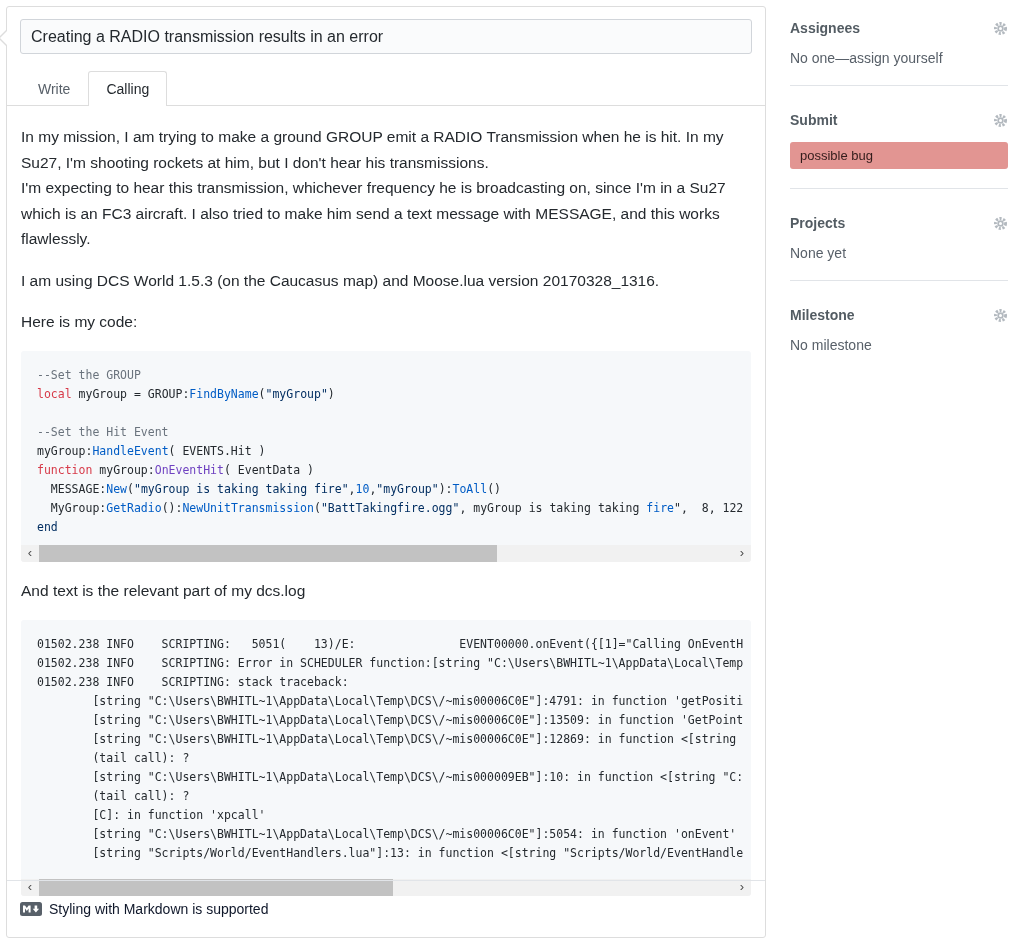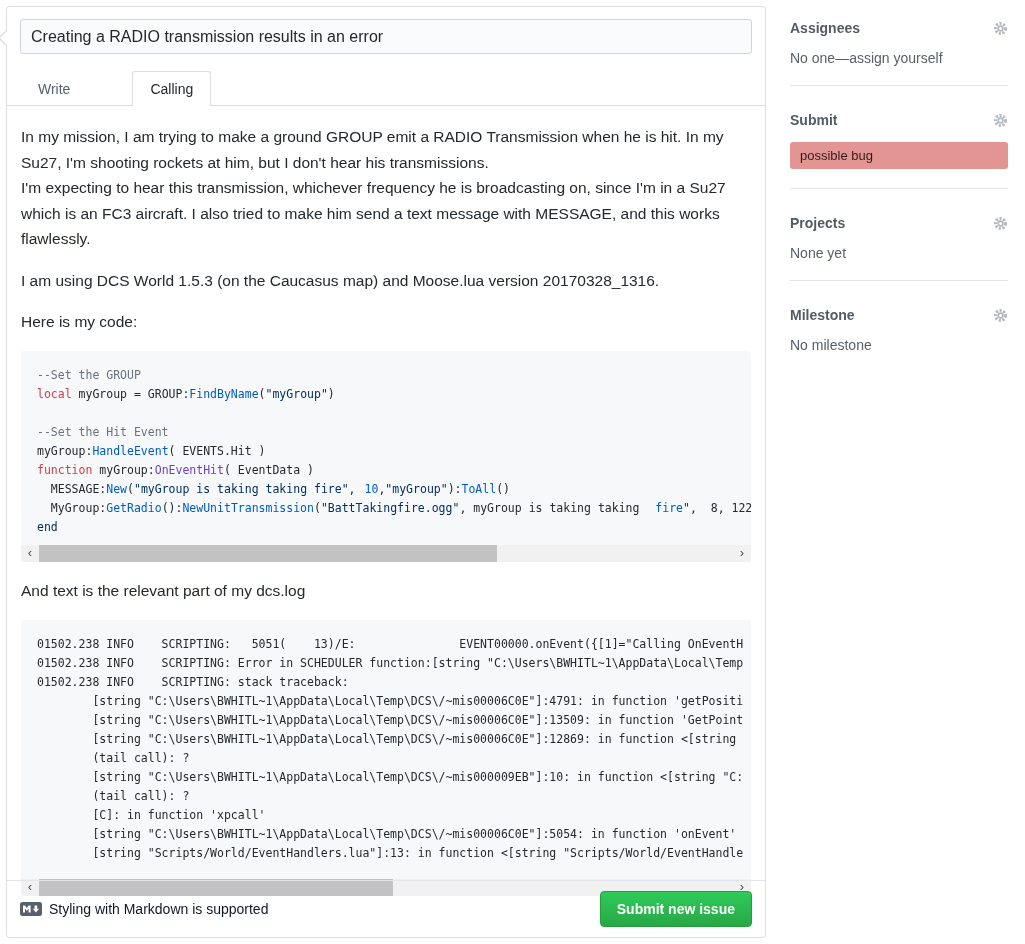--- a/index.html
+++ b/index.html
@@ -20,21 +20,21 @@
     border-style:solid; border-width:7.5px 7.5px 7.5px 0;
     border-color:transparent #fff transparent transparent; }
 
   .title-input {
     display:block; box-sizing:border-box; margin:12px 13px 0;
     width:calc(100% - 26px); height:35px; padding:0 10px;
     font-family:"Liberation Sans", sans-serif; font-size:16px; color:#24292e;
     background:#fafbfc; border:1px solid #d1d5da; border-radius:3px; outline:none;
   }
 
-  .tabs { display:flex; margin-top:17px; padding:0 13px; border-bottom:1px solid #ddd;gap:44px; }
+  .tabs { display:flex; margin-top:17px; padding:0 13px; border-bottom:1px solid #ddd; }
   .tab {
     padding:9px 17px; font-size:14px; color:#586069; background:transparent;
     border:1px solid transparent; border-bottom:none; margin-bottom:-1px;
     border-radius:3px 3px 0 0; cursor:pointer; font-family:inherit;
   }
   .tab.active { background:#fff; border-color:#ddd; color:#24292e;
     box-shadow:0 1px 0 #fff; }
 
   .preview-body { padding:18px 14px 0; font-size:15.5px; line-height:1.65; }
   .preview-body p { margin:0 0 16px; }
@@ -45,21 +45,21 @@
     font-size:11.5px; line-height:19px; white-space:pre; overflow:hidden;
     padding:15px 16px 8px; color:#24292e;
   }
   .log-pre { padding-bottom:16px; }
   .code-line { white-space:pre; }
   .tk-cm { color:#6a737d; }
   .tk-kw { color:#d73a49; }
   .tk-fn { color:#005cc5; }
   .tk-pp { color:#6f42c1; }
   .tk-st { color:#032f62; }
-  .tk-nm { color:#005cc5;margin-left:9px; }
+  .tk-nm { color:#005cc5; }
   .tk-en { color:#032f62; }
   .tk-pl { color:#24292e; }
 
   
   .hscroll { height:17px; background:#f1f1f1; display:flex; align-items:stretch; }
   .hs-arrow {
     flex:none; width:18px; color:#4d4d4d; font-size:13px; line-height:16px;
     text-align:center; user-select:none; cursor:default;
   }
   .hs-track { flex:1; position:relative; }
@@ -141,21 +141,20 @@
 
   <div class="footer">
     <div class="md-note">
       <svg width="22" height="14" viewBox="0 0 22 14">
         <rect x="0" y="0" width="22" height="14" rx="2.5" fill="#586069"></rect>
         <path d="M3 10.5 V3.5 h2 l1.8 2.4 L8.6 3.5 h2 v7 h-2 V6.6 L6.8 8.9 5 6.6 v3.9 z" fill="#fff"></path>
         <path d="M14.6 3.5 h2.6 v3.2 h1.9 L15.9 10.6 12.7 6.7 h1.9 z" fill="#fff"></path>
       </svg>
       <span>Styling with Markdown is supported</span>
     </div>
-    <button class="submit-btn">Submit new issue</button>
   </div>
 </div>
 
 <div class="sidebar">
 
   <div class="sb-section">
     <div class="sb-head">
       <span class="sb-title">Assignees</span>
       <button class="gear-btn">
         <svg width="15" height="15" viewBox="0 0 16 16">

